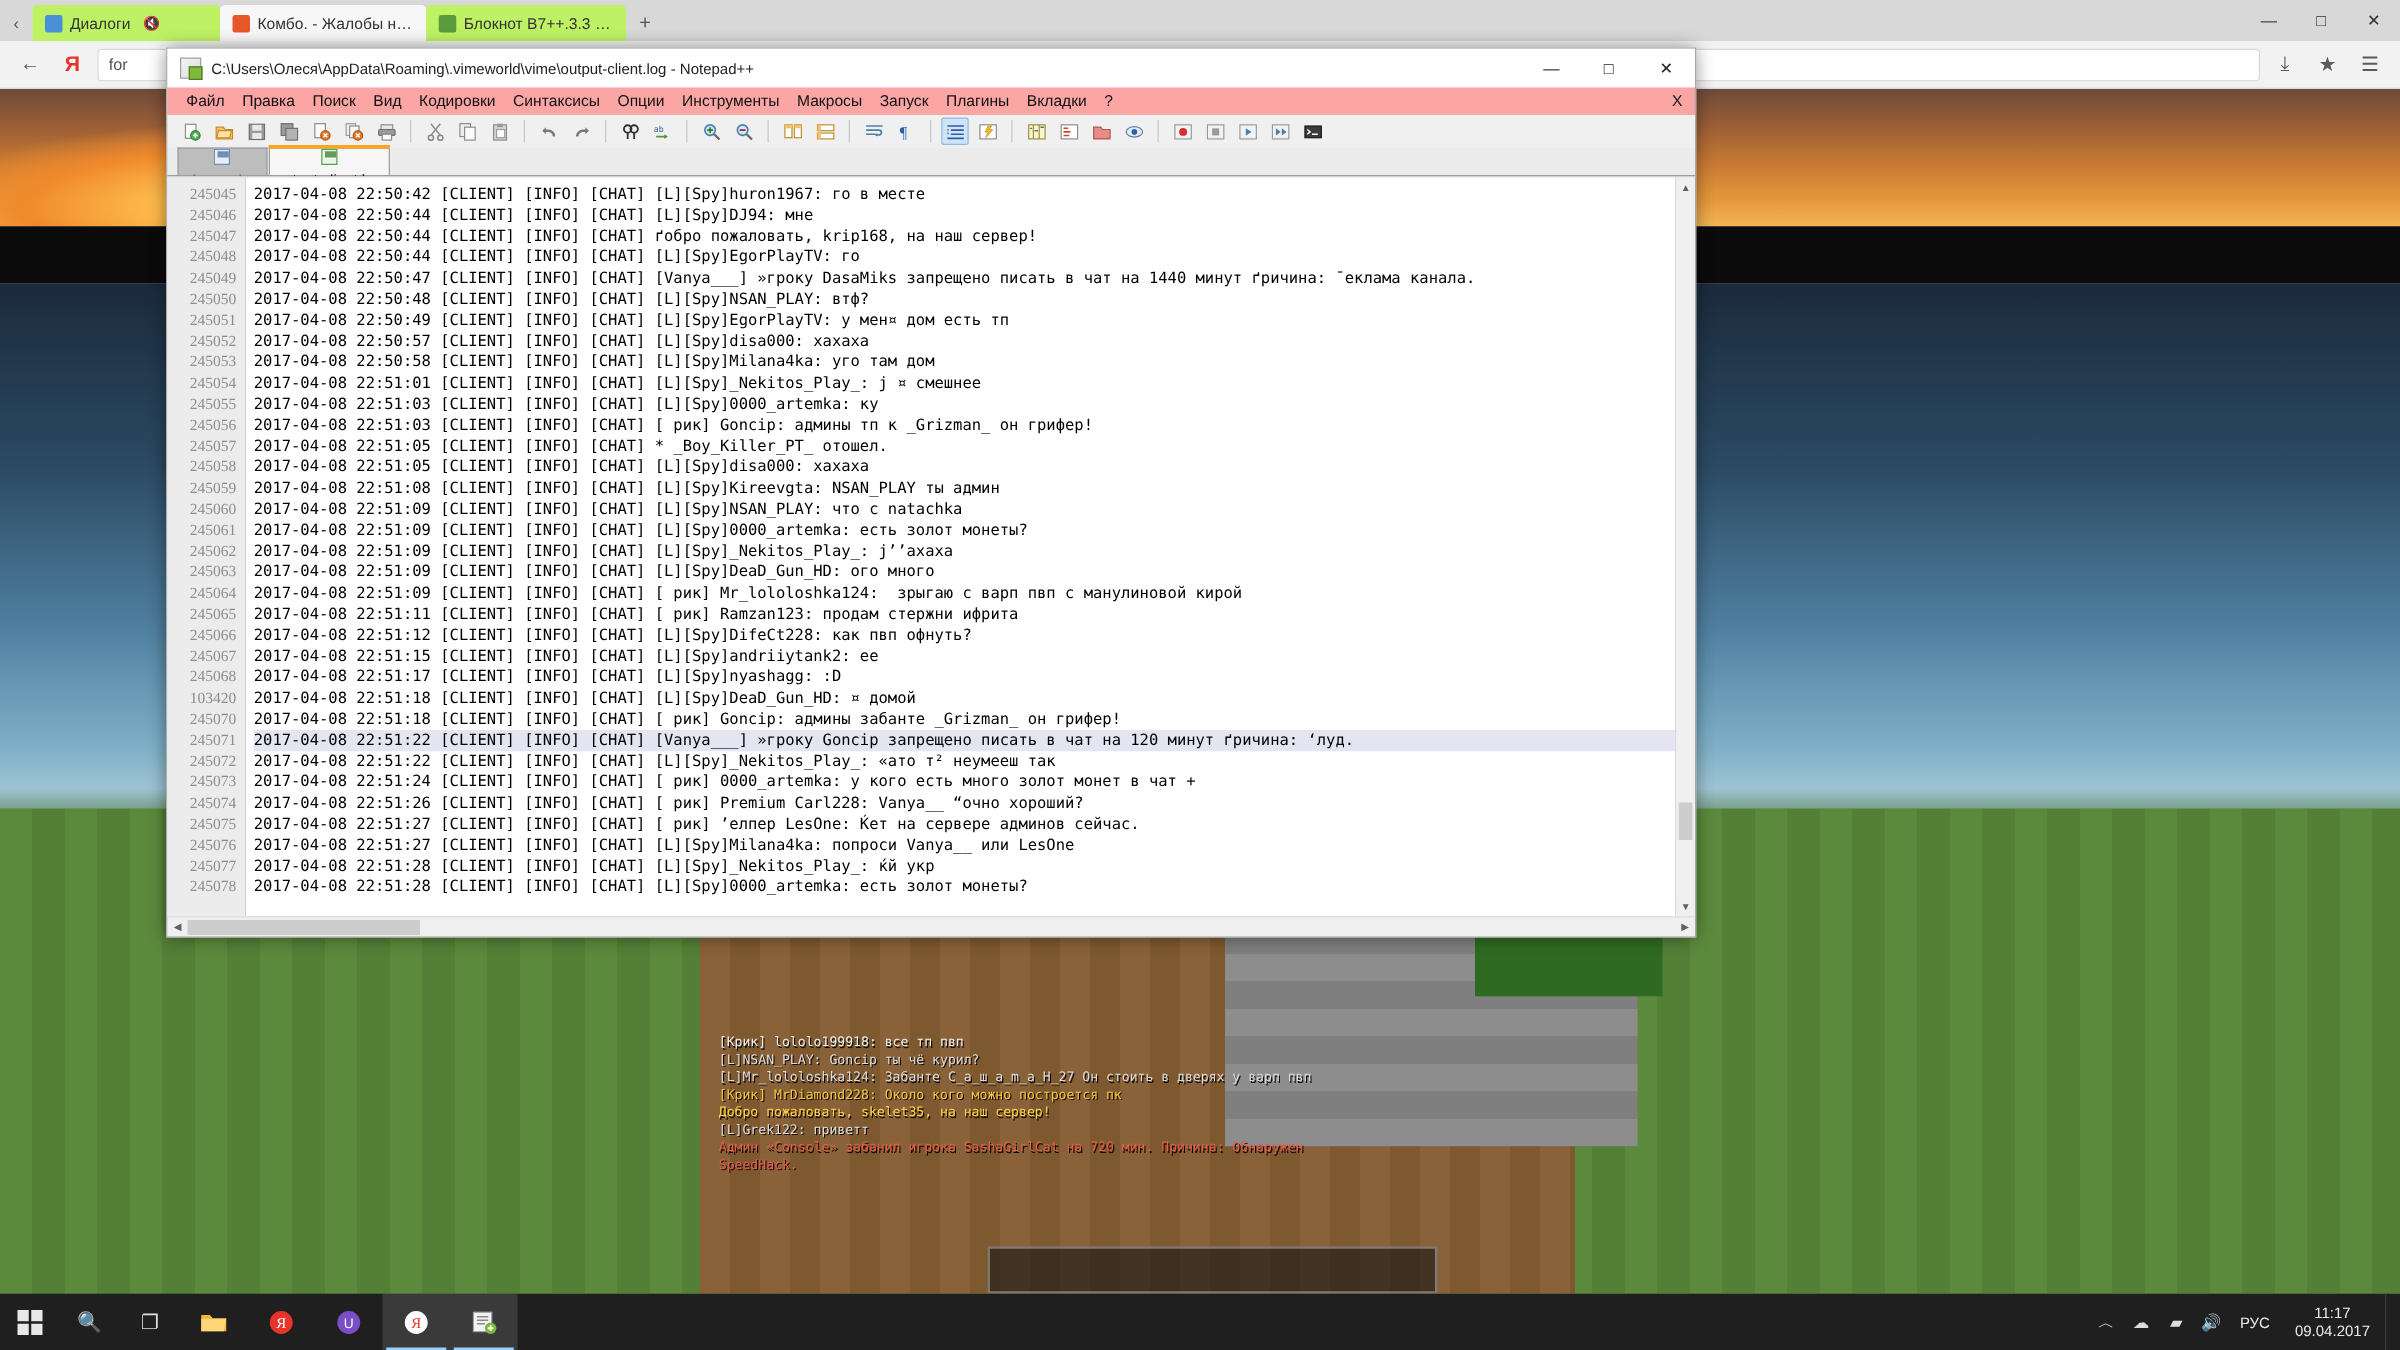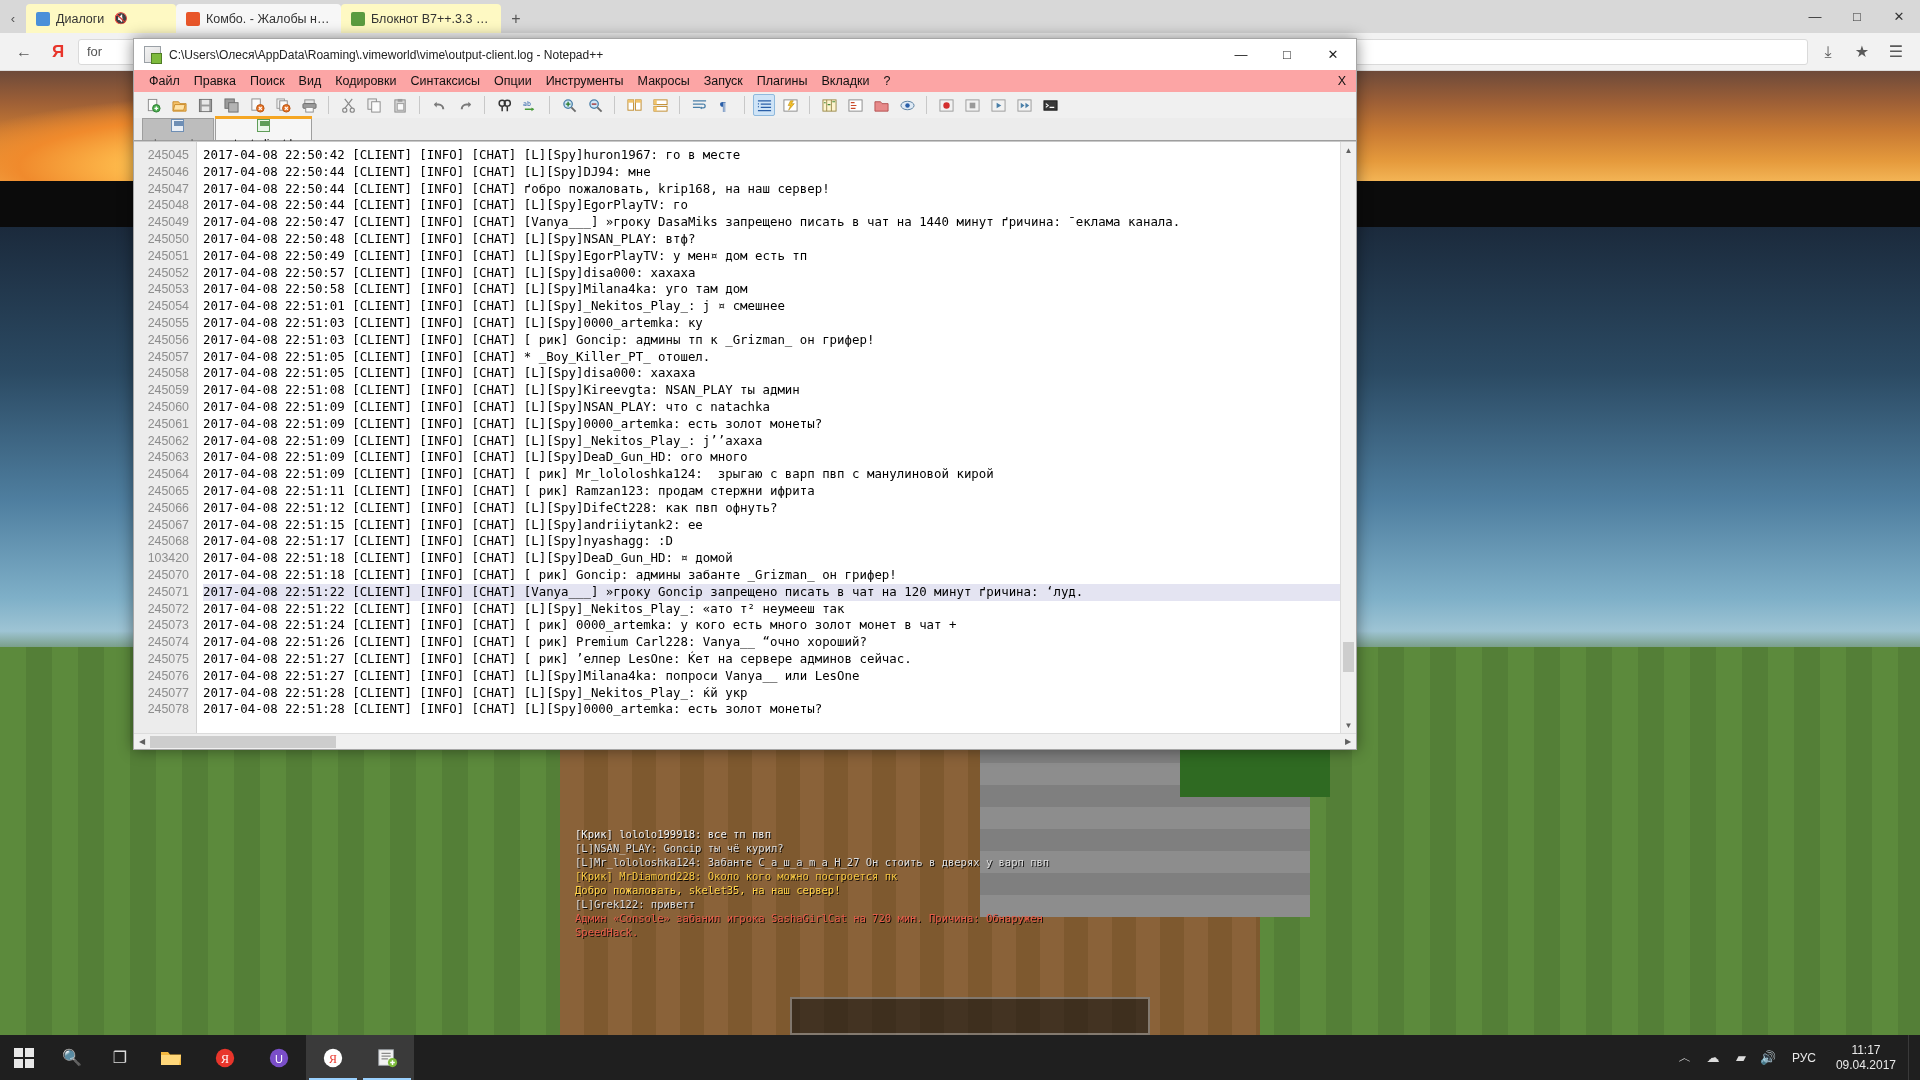--- a/index.html
+++ b/index.html
@@ -22,21 +22,21 @@
     position: absolute; left: 0; top: 0; width: 1920px; height: 33px;
     background: #d8d8d8;
     display: flex; align-items: flex-end;
   }
   .btab {
     height: 29px; display: flex; align-items: center; gap: 6px;
     padding: 0 10px; font-size: 12.5px; color: #333;
     border-top-left-radius: 4px; border-top-right-radius: 4px;
     position: relative; white-space: nowrap; overflow: hidden;
   }
-  .btab.inactive { background: #fef9c3; }
+  .btab.inactive { background: #bef264; }
   .btab.active { background: #f7f7f7; }
   .btab .fav { width: 14px; height: 14px; flex: none; border-radius: 2px; }
   .btab .lbl { max-width: 150px; overflow: hidden; text-overflow: ellipsis; }
   .btab .x { font-size: 11px; color: #777; margin-left: 4px; }
   #btab-nav-left {
     width: 26px; height: 29px; display: flex; align-items: center;
     justify-content: center; color: #555; font-size: 13px;
   }
   #btab-new {
     width: 30px; height: 29px; display: flex; align-items: center;
@@ -242,21 +242,21 @@
   }
   .ntab.inactive .cbox { background: #9c9c9c; }
   .ntab.active .cbox { background: #a34a5a; }
 
   #npp-editorwrap {
     flex: 1 1 auto; display: flex; background: #fff; overflow: hidden;
     position: relative; border-top: 1px solid #c8c8c8;
   }
   #gutter {
     width: 63px; flex: none; background: #ececec; color: #8d8d8d;
-    font-family: Liberation Sans, sans-serif; font-size: 12.4px;
+    font-family: Liberation Serif, serif; font-size: 12.4px;
     line-height: 16.8px; text-align: right; padding: 5px 7px 0 0;
     border-right: 1px solid #d2d2d2; user-select: none;
   }
   #code {
     flex: 1 1 auto; overflow: hidden; background: #fff; position: relative;
     font-family: "DejaVu Sans Mono", monospace; font-size: 12.4px;
     line-height: 16.8px; color: #000; padding: 5px 0 0 6px;
     white-space: pre;
   }
   #code .ln { white-space: pre; height: 16.8px; }

